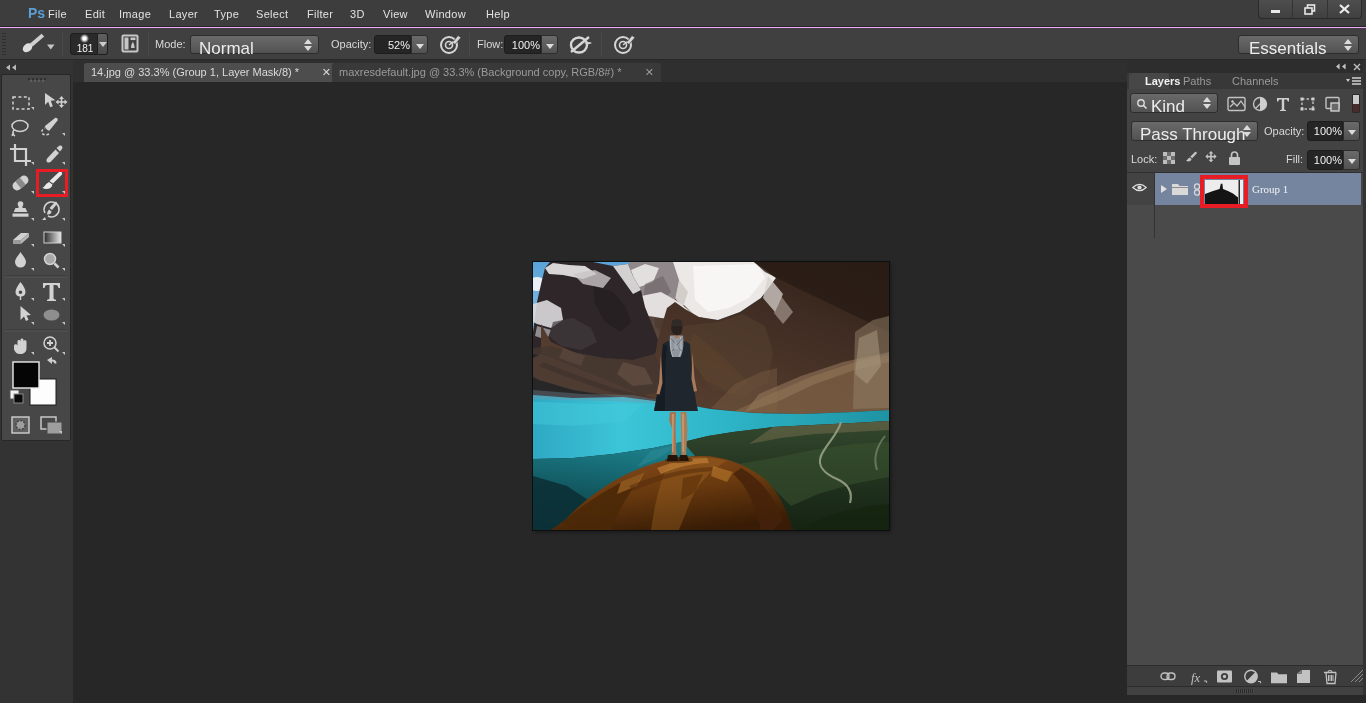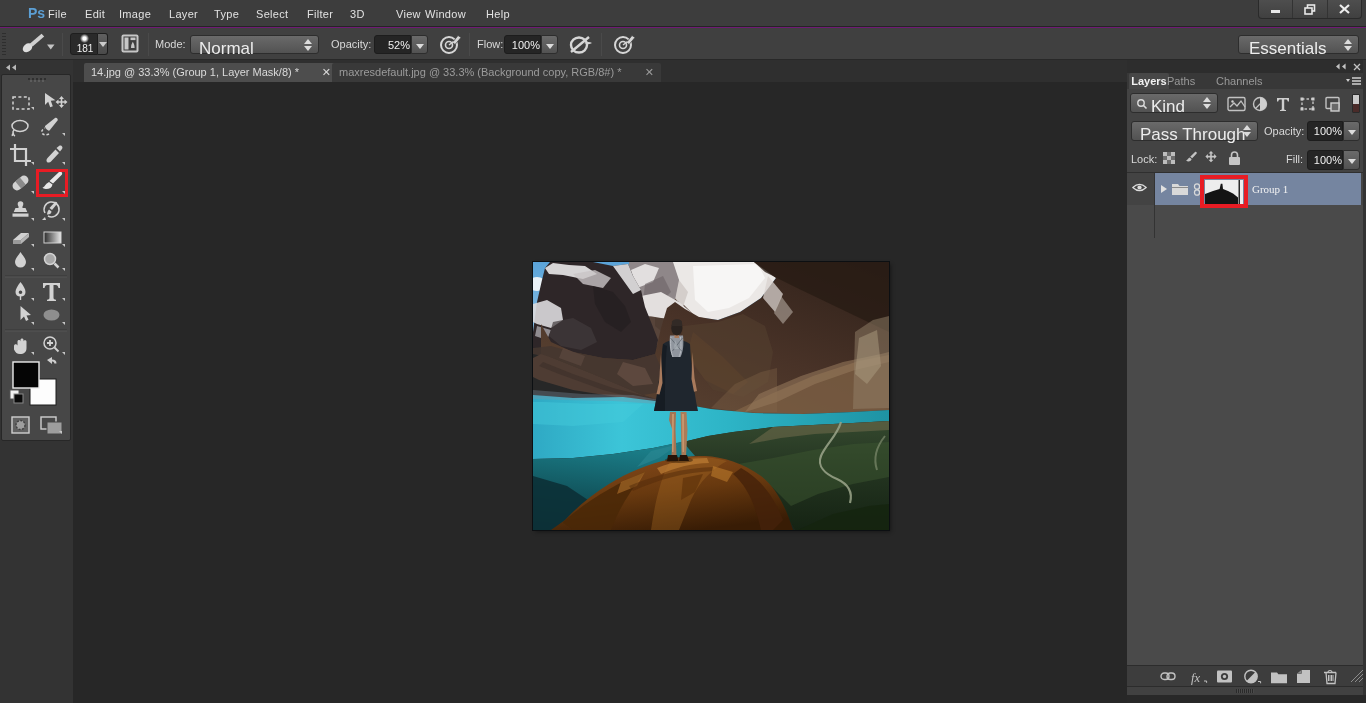--- a/index.html
+++ b/index.html
@@ -1,19 +1,19 @@
 <!DOCTYPE html>
 <html><head>
 <meta charset="utf-8">
 <style>
   * { margin:0; padding:0; box-sizing:border-box; }
   html,body { width:1366px; height:703px; overflow:hidden; background:#282828;
     font-family:"Liberation Sans", sans-serif; }
   .abs { position:absolute; }
-  #app { position:relative; width:1366px; height:586px; background:#701a75;border-radius:12px; }
+  #app { position:relative; width:1366px; height:586px; background:#f0abfc;border-radius:12px; }
 
   
   #menubar { position:absolute; left:0; top:0; width:1366px; height:27px;
     background:#3d3d3d; border-bottom:1px solid #252525; }
   .menuitem { position:absolute; top:8px; font-size:11px; color:#e2e2e2; letter-spacing:0.3px; }
   #pslogo { position:absolute; left:28px; top:5px; font-size:14px; font-weight:bold;
     color:#5c9fd4; }
   #winbtns { position:absolute; right:4px; top:0; width:104px; height:19px;
     background:linear-gradient(#4e4e4e,#404040); border:1px solid #2a2a2a; border-top:none;
     border-radius:0 0 4px 4px; display:flex; }
@@ -68,21 +68,21 @@
   #canvas { position:absolute; left:73px; top:82px; width:1054px; height:621px;
     background:#272727; }
   #photo { position:absolute; left:533px; top:262px; width:356px; height:268px;
     outline:1px solid #0c0f12; box-shadow:2px 2px 4px rgba(0,0,0,0.4); }
 
   
   #rdock { position:absolute; left:1127px; top:60px; width:239px; height:635px;
     background:#434343; }
   #rtop { position:absolute; left:0; top:0; width:239px; height:13px; background:#2d2d2d; }
   #rtabs { position:absolute; left:0; top:13px; width:239px; height:16px; background:#383838; }
-  .rtab { position:absolute; top:0; height:16px; font-size:11px; line-height:16px; }
+  .rtab { position:absolute; top:0; height:16px; font-size:11px; line-height:16px;padding-left:16px; }
   #panelbg { position:absolute; left:0; top:29px; width:239px; height:576px; background:#434343; }
   .rlabel { position:absolute; font-size:11px; color:#d8d8d8; }
 
   .layer-row { position:absolute; left:0; width:239px;font-family:Liberation Serif, serif; }
   #redbox2 { position:absolute; border:4px solid #e81c24; }
 </style>
 </head>
 <body>
 <div id="app">
 
@@ -218,21 +218,21 @@
   <div id="menubar">
     <div id="pslogo">Ps</div>
     <div class="menuitem" style="left:48px">File</div>
     <div class="menuitem" style="left:85px">Edit</div>
     <div class="menuitem" style="left:119px">Image</div>
     <div class="menuitem" style="left:169px">Layer</div>
     <div class="menuitem" style="left:214px">Type</div>
     <div class="menuitem" style="left:256px">Select</div>
     <div class="menuitem" style="left:307px">Filter</div>
     <div class="menuitem" style="left:350px">3D</div>
-    <div class="menuitem" style="left:396px">View</div>
+    <div class="menuitem" style="left:383px">View</div>
     <div class="menuitem" style="left:425px">Window</div>
     <div class="menuitem" style="left:486px">Help</div>
     <div id="winbtns">
       <div class="wb">
           <svg width="10" height="10" viewBox="0 0 10 10">
             <rect x="0" y="6" width="9" height="3" fill="#e8e8e8"></rect>
           </svg>
         </div>
       <div class="wb">
           <svg width="12" height="11" viewBox="0 0 12 11">

